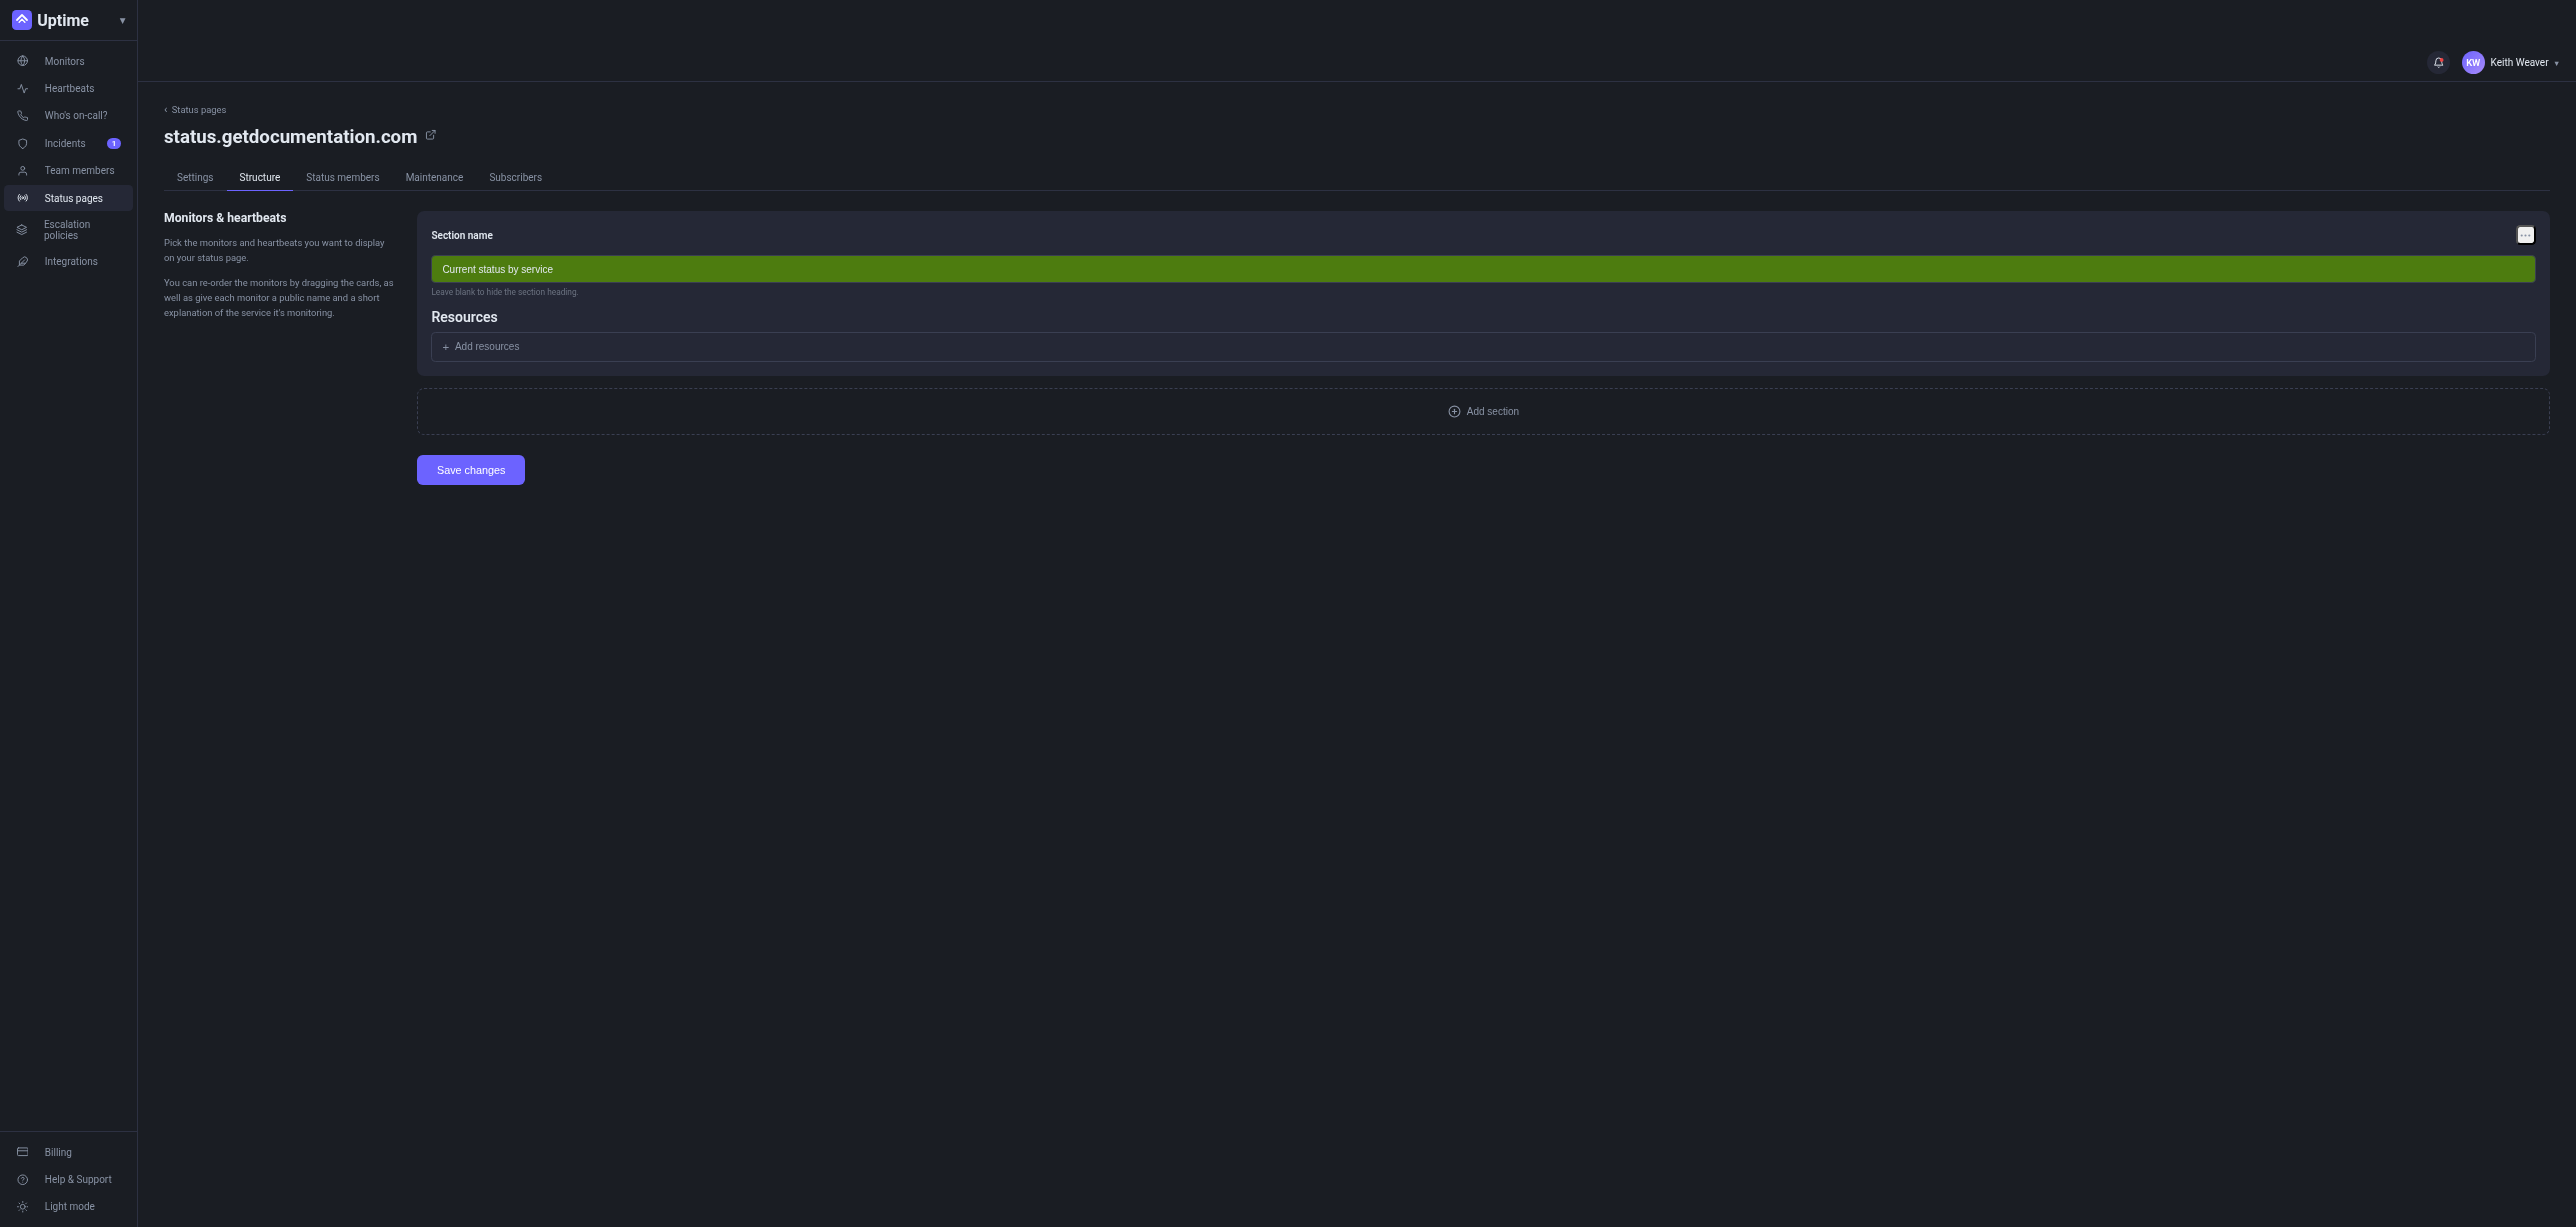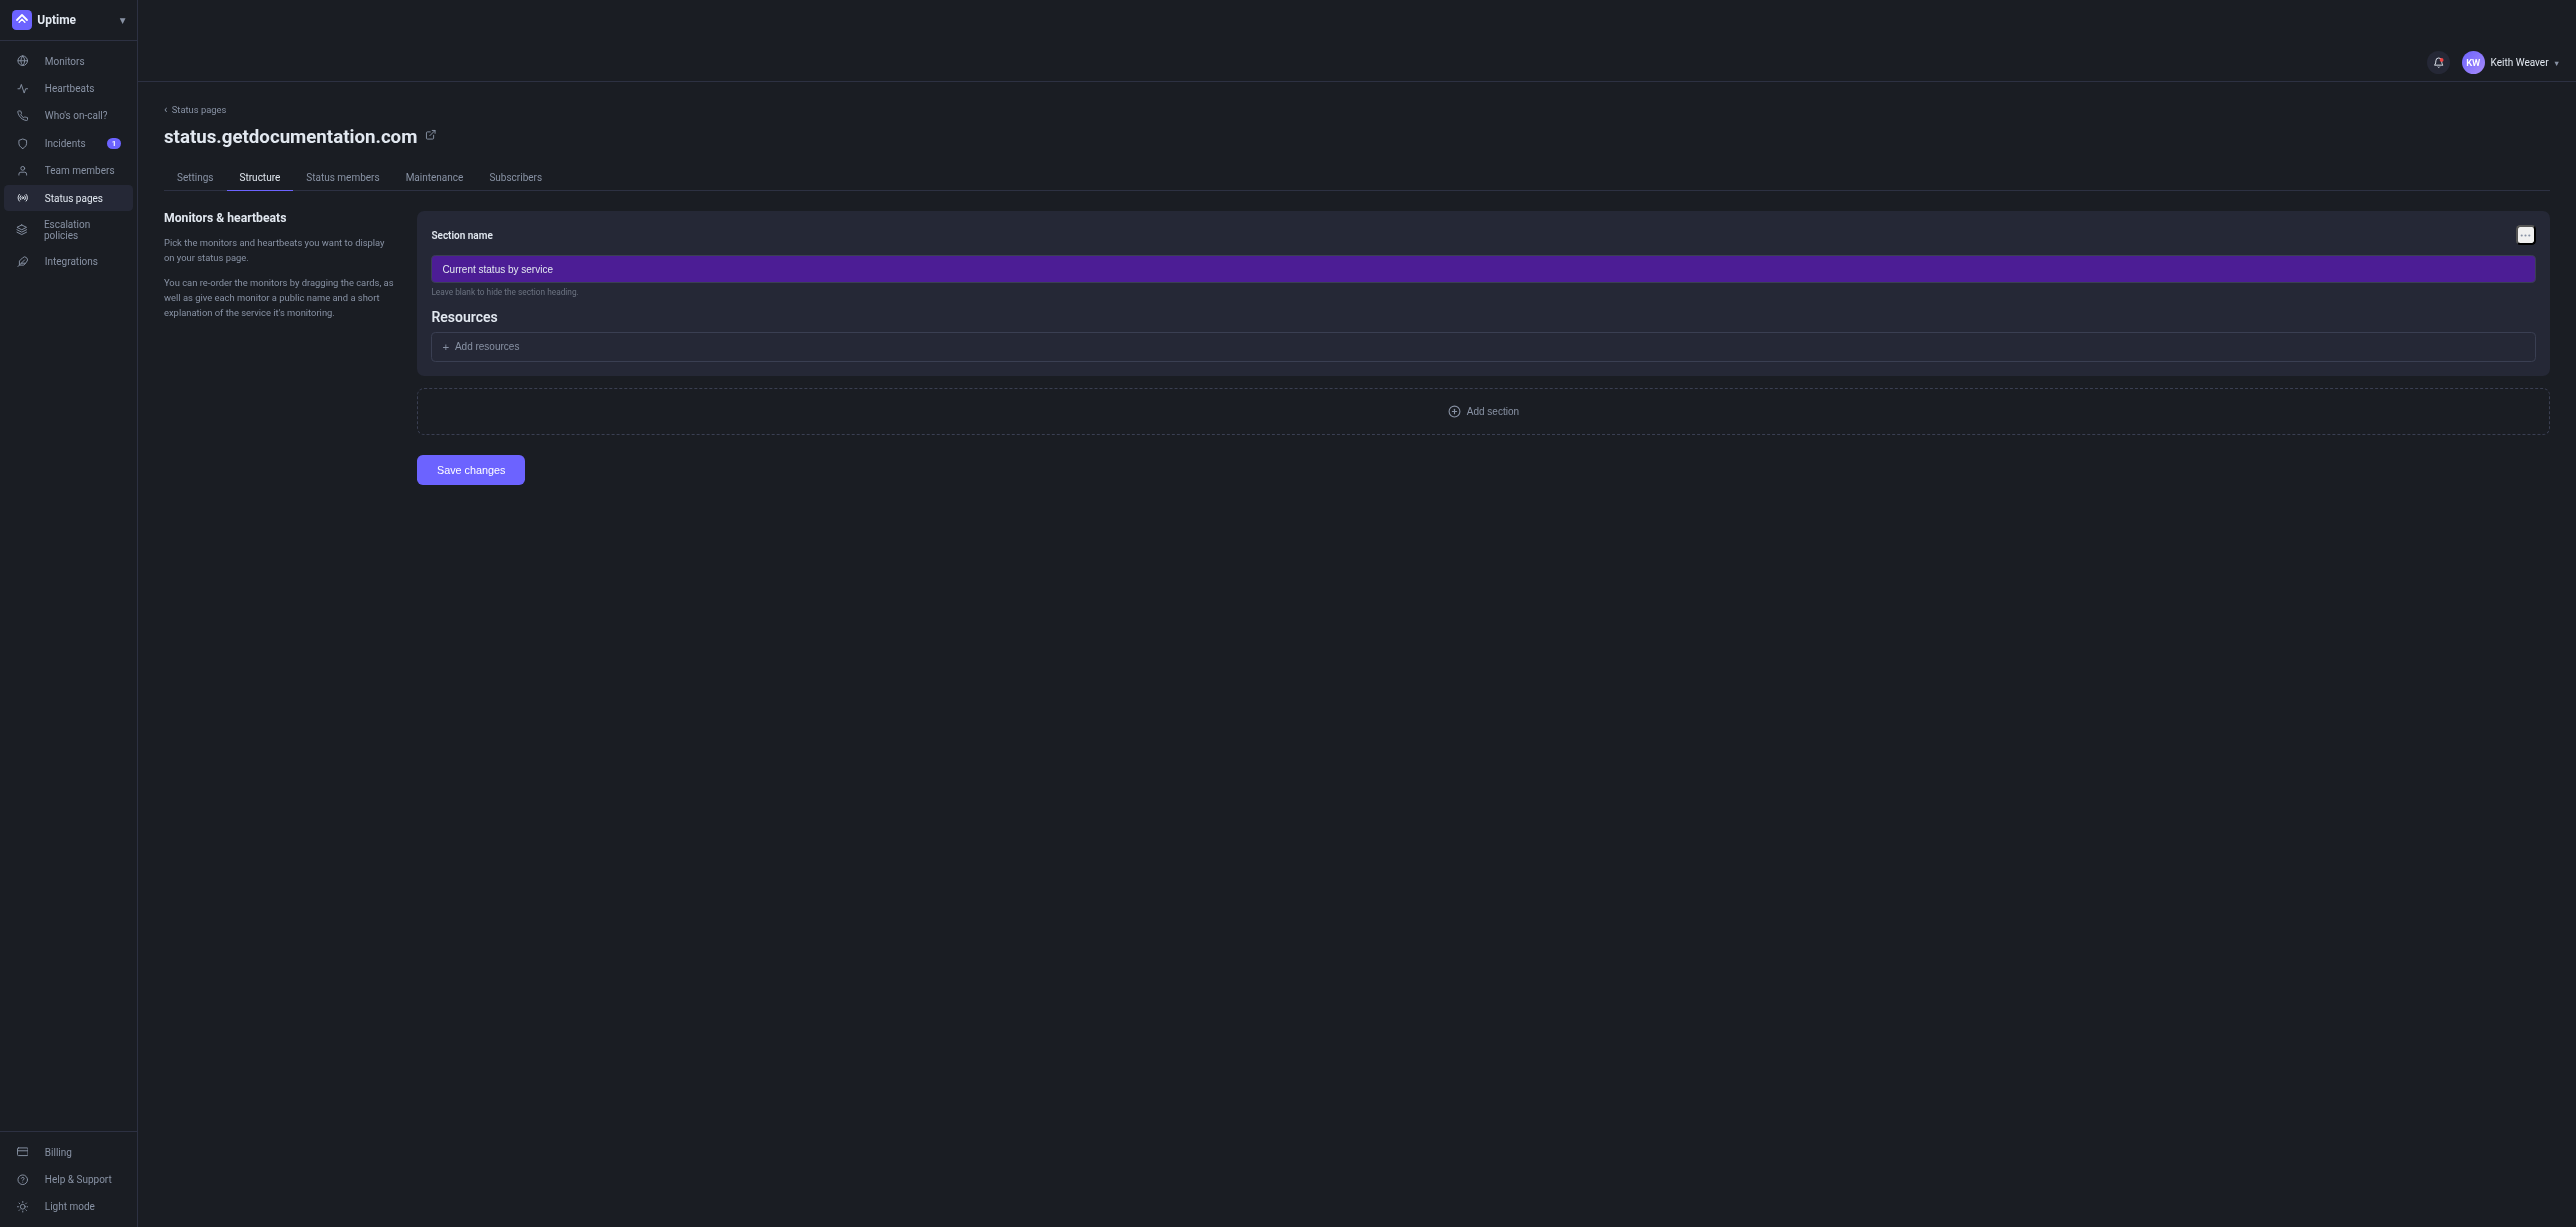--- a/index.html
+++ b/index.html
@@ -249,21 +249,21 @@
       display: flex;
       align-items: center;
       justify-content: center;
       cursor: pointer;
       color: #8892a4;
       font-size: 11.5px;
     }
 
     .section-input {
       width: 100%;
-      background: #4c1d95;
+      background: #4d7c0f;
       border: 0.7px solid #3a3f52;
       border-radius: 4.3px;
       padding: 7.2px 10px;
       color: #e2e8f0;
       font-size: 10px;
       outline: none;
       margin-bottom: 4.3px;
     }
     .input-hint {
       font-size: 8.3px;
@@ -330,21 +330,21 @@
 </head>
 <body>
 
 <aside class="sidebar">
   <div class="sidebar-logo">
     <svg class="logo-icon" viewBox="0 0 28 28" fill="none">
       <rect width="28" height="28" rx="6" fill="#6c63ff"></rect>
       <path d="M7 14 L14 7 L21 14" stroke="white" stroke-width="2.5" stroke-linecap="round" stroke-linejoin="round" fill="none"></path>
       <path d="M10 17 L14 13 L18 17" stroke="white" stroke-width="2" stroke-linecap="round" stroke-linejoin="round" fill="none"></path>
     </svg>
-    <span style="font-size:12px;font-weight:700;color:#e2e8f0;">Uptime</span>
+    <span style="font-size:16px;font-weight:700;color:#e2e8f0;">Uptime</span>
     <span class="logo-chevron">▾</span>
   </div>
 
   <nav class="sidebar-nav">
 
     <div class="sidebar-item">
       <span class="icon">
         <svg width="11.5" height="11.5" viewBox="0 0 24 24" fill="none" stroke="currentColor" stroke-width="2" stroke-linecap="round" stroke-linejoin="round">
           <circle cx="12" cy="12" r="10"></circle>
             <line x1="2" y1="12" x2="22" y2="12"></line>

